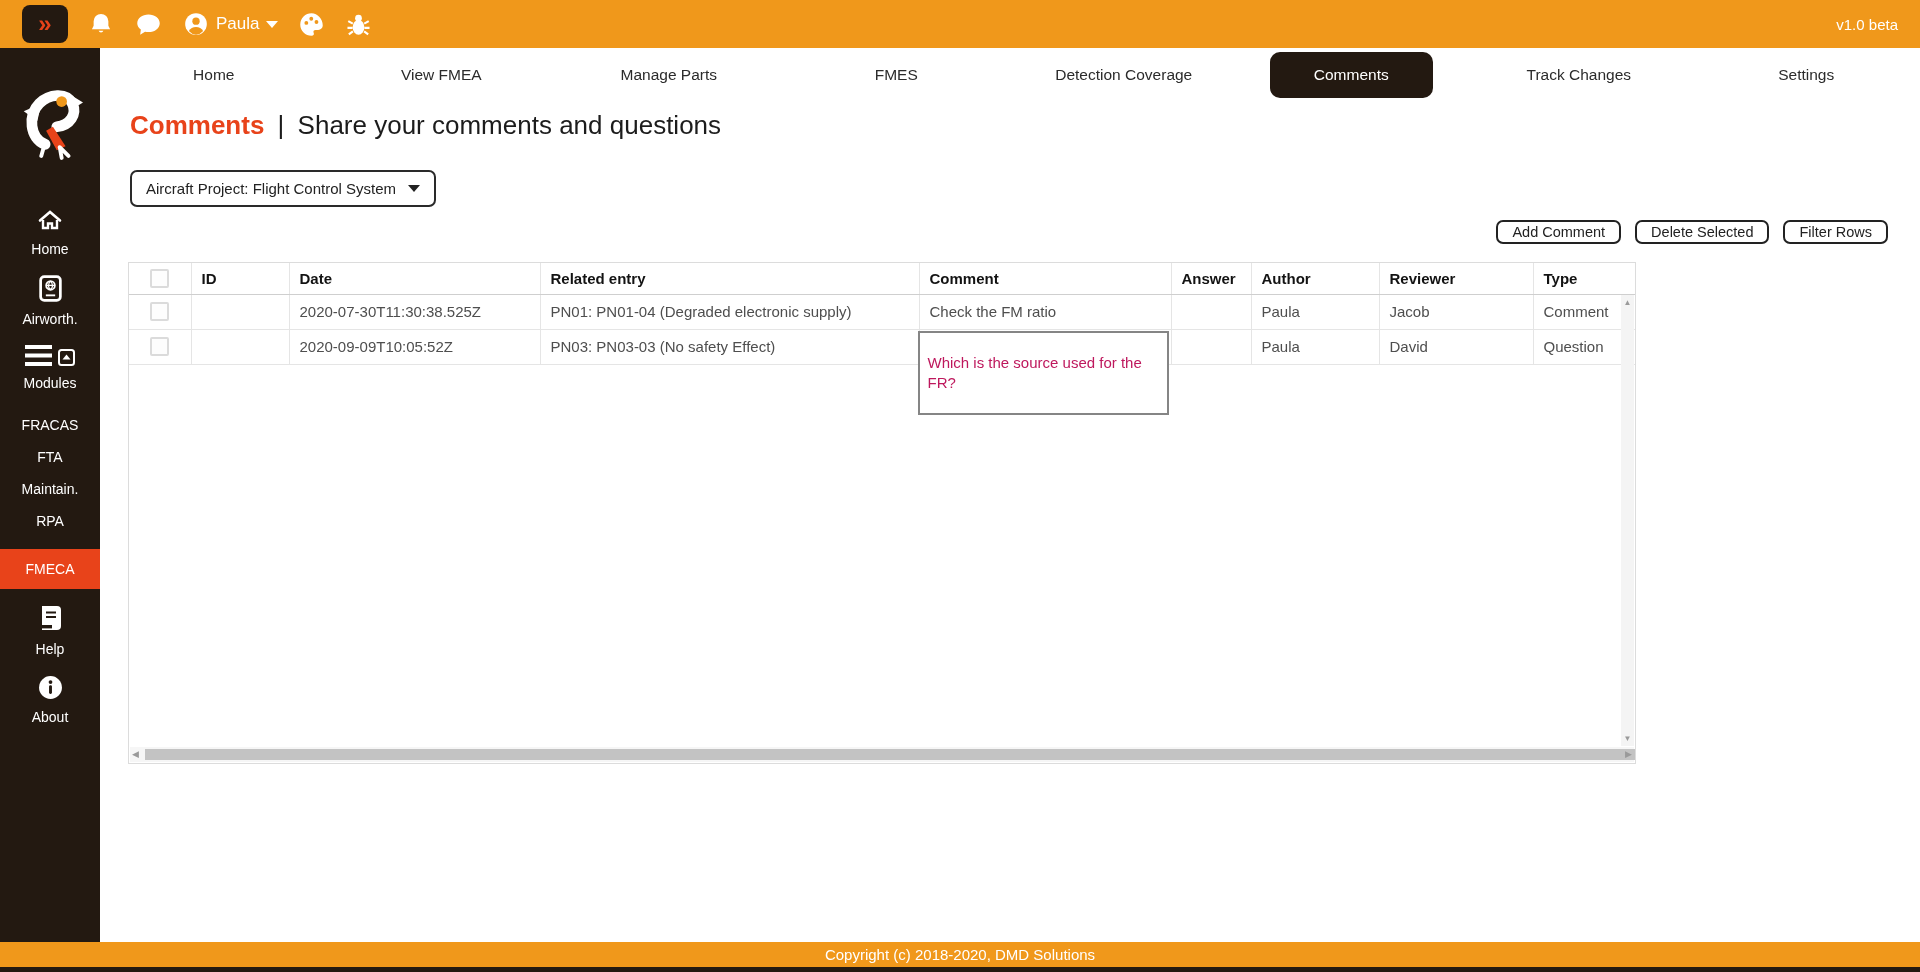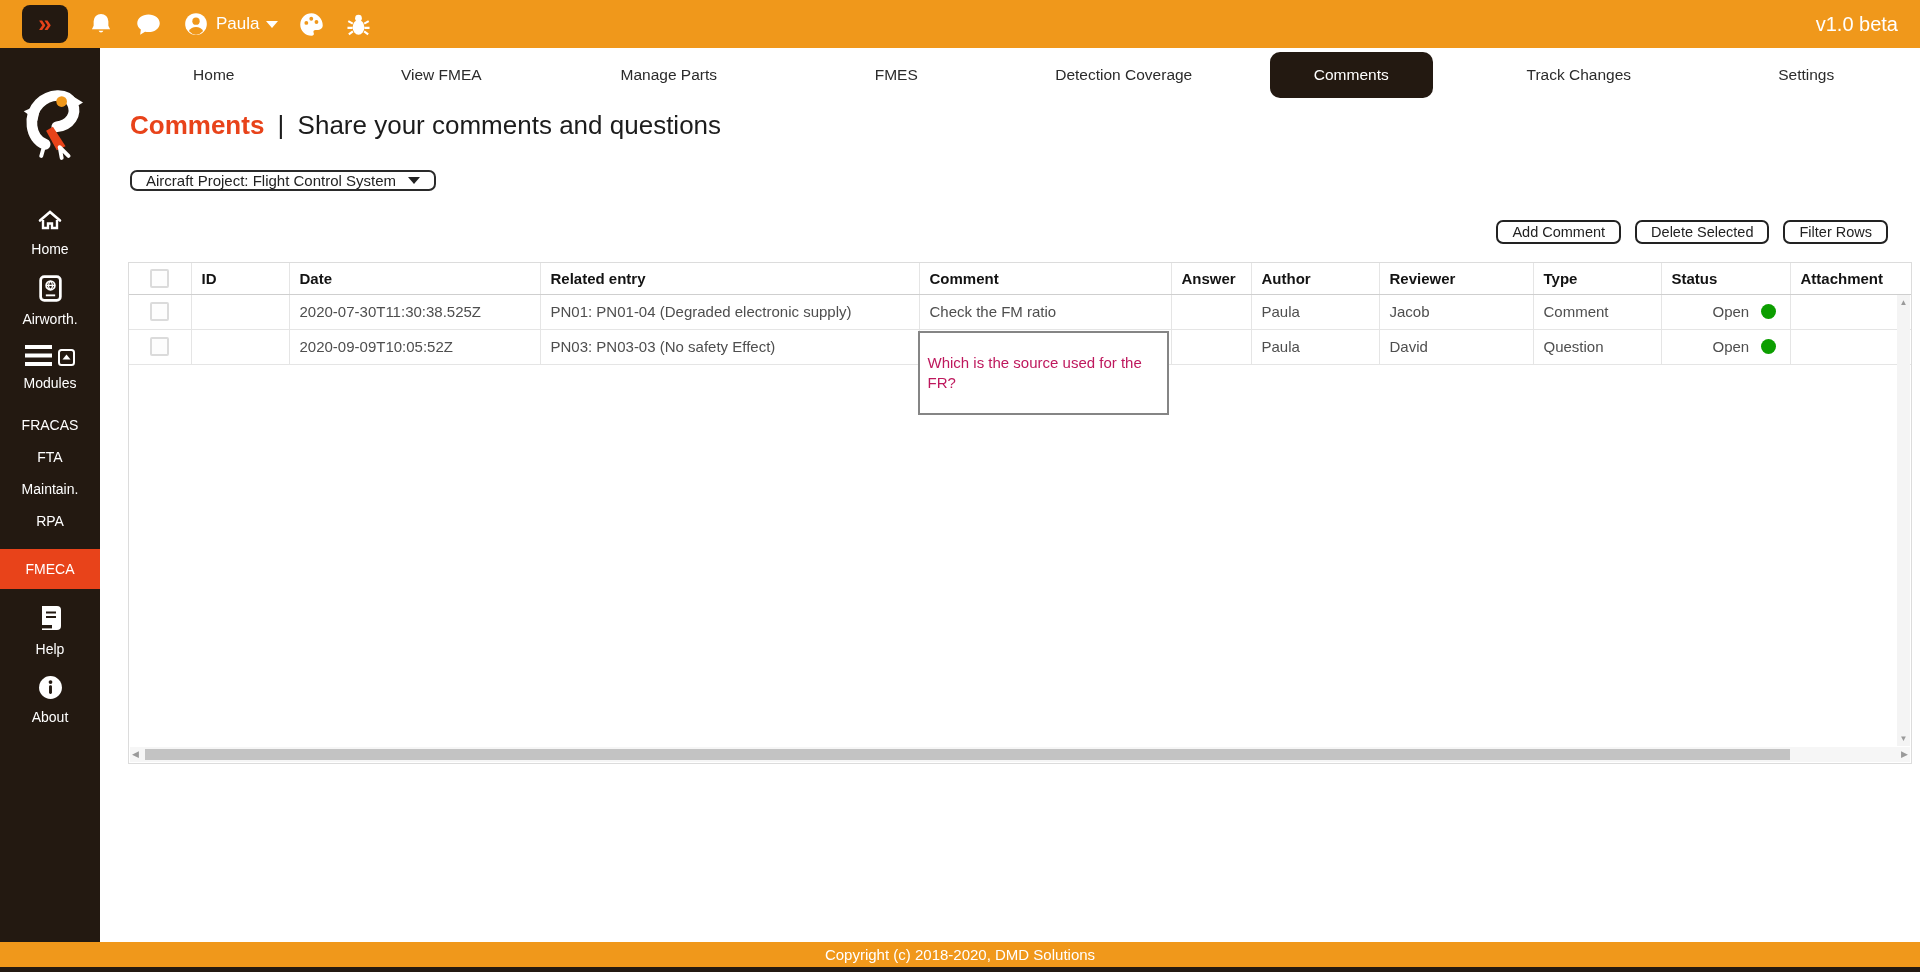--- a/index.html
+++ b/index.html
@@ -8,21 +8,21 @@
 
   
   .topbar { position:absolute; left:0; top:0; right:0; height:48px; background:#F0981B;
             display:flex; align-items:center; padding:0 22px; gap:20px; }
   .collapse-btn { width:46px; height:38px; background:#231911; border:none; border-radius:8px;
                   color:#E8431A; font-size:24px; font-weight:bold; line-height:34px; cursor:pointer; }
   .tb-icon { display:flex; align-items:center; }
   .user-group { display:flex; align-items:center; gap:7px; color:#fff; font-size:17px; }
   .caret-dn { width:0; height:0; border-left:6px solid transparent; border-right:6px solid transparent;
               border-top:7px solid #fff; display:inline-block; }
-  .version { margin-left:auto; color:#fff; font-size:20px; }
+  .version { margin-left:auto; color:#fff; font-size:15px; }
 
   
   .sidebar { position:absolute; left:0; top:48px; width:100px; bottom:30px; background:#231911;
              display:flex; flex-direction:column; align-items:center; color:#fff; overflow:hidden; }
   .logo { margin-top:34px; }
   .side-item { display:flex; flex-direction:column; align-items:center; gap:5px; cursor:pointer; width:100%; }
   .side-label { font-size:14px; color:#fff; }
   .mt-44{margin-top:44px}.mt-26{margin-top:26px}.mt-22{margin-top:16px}
   .mt-20{margin-top:20px}.mt-18{margin-top:18px}.mt-16{margin-top:16px}
   .side-item.active { background:#E8431A; padding:12px 0; }
@@ -34,31 +34,31 @@
   .tab { flex:1; text-align:center; font-size:15.5px; color:#2b2b2b; cursor:pointer; }
   .tab .tab-pill { display:inline-block; padding:6px 10px; }
   .tab.active .tab-pill { background:#231911; color:#fff; padding:14px 44px; border-radius:10px; }
 
   .page-title { position:absolute; left:30px; top:62px; font-size:26px; white-space:nowrap; }
   .page-title .t-main { color:#E8431A; font-weight:800; }
   .page-title .t-sep { color:#1c1c1c; font-weight:300; margin:0 6px; }
   .page-title .t-sub { color:#1c1c1c; font-weight:500; }
 
   .proj-select { position:absolute; left:30px; top:122px; display:flex; align-items:center; gap:12px;
-                 background:#fff; border:2px solid #2a2a2a; border-radius:7px; padding:0 14px;
+                 background:#fff; border:2px solid #2a2a2a; border-radius:7px; padding:8px 14px;
                  font-size:15px; color:#222; cursor:pointer; font-family:inherit; }
   .proj-caret { width:0; height:0; border-left:6px solid transparent; border-right:6px solid transparent;
                 border-top:7px solid #222; }
 
   .toolbar { position:absolute; right:32px; top:172px; display:flex; gap:14px; }
   .tb-btn { background:#fff; border:2px solid #222; border-radius:7px; padding:2px 14px;
             font-size:14.5px; color:#222; cursor:pointer; font-family:inherit; white-space:nowrap; }
 
   
-  .table-wrap { position:absolute; left:28px; top:214px; width:1784px; height:502px;
+  .table-wrap { position:absolute; left:28px; top:214px; width:1508px; height:502px;
                 border:1px solid #DCDCDC; overflow:hidden; background:#fff; }
   table { border-collapse:collapse; table-layout:fixed; width:1791px; }
   th, td { border-right:1px solid #E5E5E5; border-bottom:1px solid #E5E5E5; padding:0 10px;
            overflow:hidden; white-space:nowrap; text-align:left; vertical-align:middle; }
   th { height:31px; font-size:15px; font-weight:700; color:#131313; border-bottom-color:#CFCFCF; }
   td { height:35px; font-size:15px; color:#4E4E4E; }
   .c-center { text-align:center; padding:0; }
   .cbx { display:inline-block; width:19px; height:19px; border:2px solid #DBDBDB; border-radius:2px;
          background:#FDFDFD; vertical-align:middle; cursor:pointer; }
   .status-wrap { display:flex; align-items:center; justify-content:space-between; padding-right:4px;margin-left:41px; }

